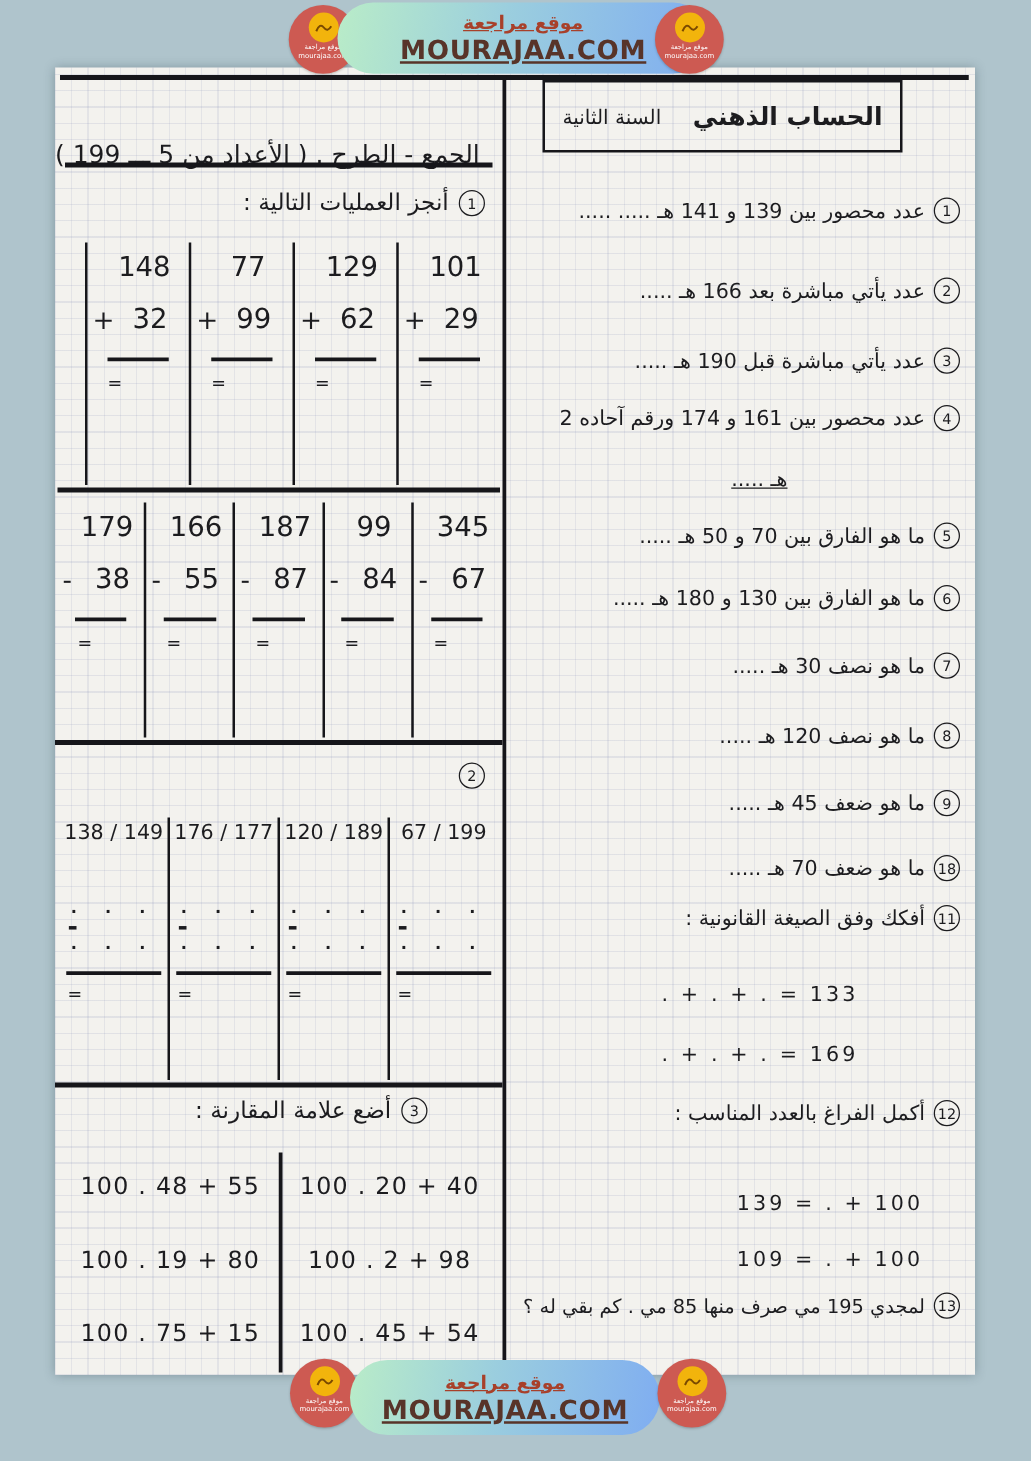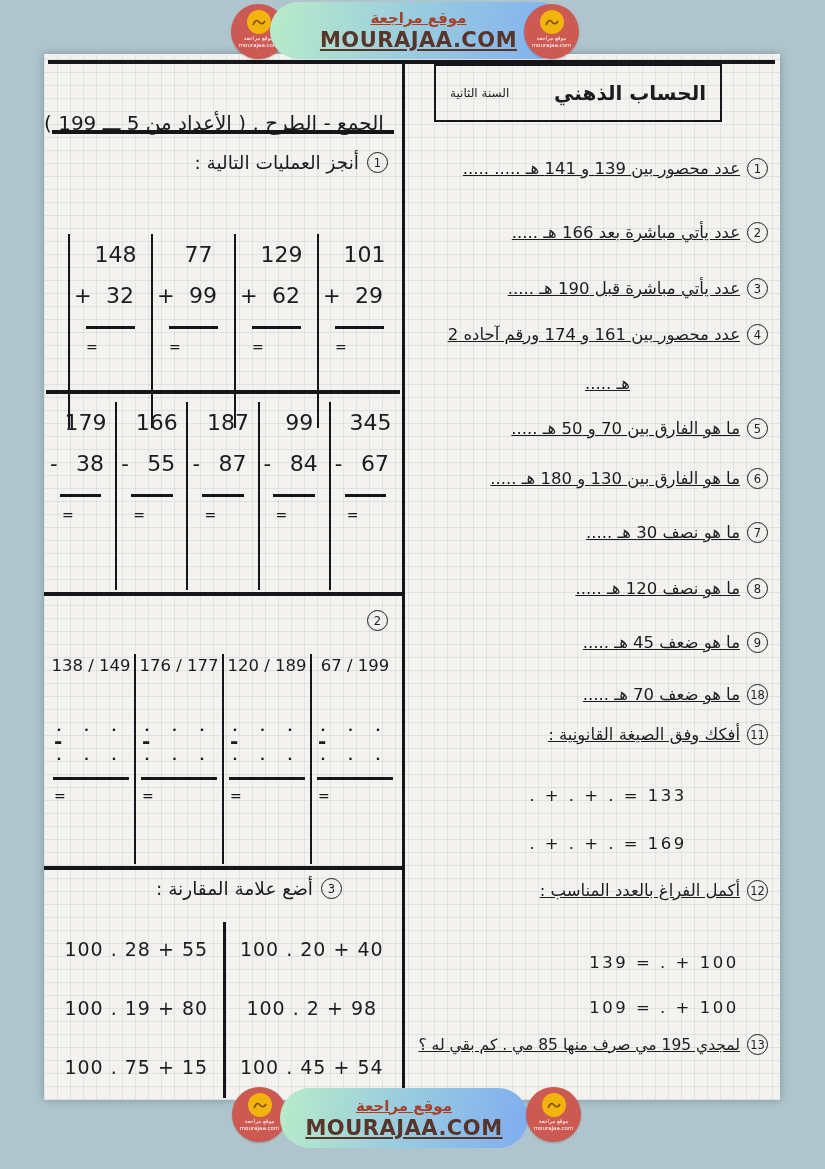--- a/index.html
+++ b/index.html
@@ -21,21 +21,21 @@
   .lc-title{position:absolute;top:16px;left:0;right:10px;text-align:left;font-size:20px;direction:rtl;white-space:nowrap;margin-top:41px;}
   .lc-underline{position:absolute;top:76px;left:8px;width:342px;height:3.5px;background:#16161a;}
   .sec-header{direction:rtl;display:flex;align-items:center;gap:8px;font-size:18.5px;white-space:nowrap;}
   .circ-num{flex:none;min-width:21px;height:21px;border:1.8px solid #1c1c1f;border-radius:50%;
     display:inline-flex;align-items:center;justify-content:center;font-size:11.5px;box-sizing:border-box;padding:0 2px;}
   #sec1-h{position:absolute;top:98px;right:14px;}
   #sec2-h{position:absolute;top:556px;right:14px;}
   #sec3-h{position:absolute;top:824px;right:60px;}
 
   .ops{position:absolute;display:flex;direction:ltr;}
-  #add-ops{top:140px;left:24px;width:332px;height:194px;margin-top:40px;}
+  #add-ops{top:140px;left:24px;width:332px;height:194px;}
   #sub-ops{top:348px;left:2px;width:354px;height:188px;}
   .op-cell{flex:1;border-left:2.5px solid #16161a;padding-top:8px;box-sizing:border-box;}
   #sub-ops .op-cell:first-child{border-left:none;}
   .op-top{text-align:center;font-size:22px;padding-left:10px;}
   .op-row{display:flex;align-items:center;margin-top:16px;}
   .op-sign{font-size:21px;margin-left:4px;width:15px;flex:none;}
   .op-bottom{flex:1;text-align:center;font-size:22px;}
   .op-line{height:3px;background:#16161a;width:60%;margin:18px auto 0;}
   .op-eq{font-size:14px;margin:10px 0 0 16px;}
 
@@ -56,24 +56,24 @@
   .compare{position:absolute;top:868px;left:6px;width:348px;height:176px;display:flex;direction:ltr;}
   .cmp-col{flex:1;display:flex;flex-direction:column;justify-content:space-between;padding:16px 4px 20px;box-sizing:border-box;}
   .cmp-col + .cmp-col{border-left:3px solid #16161a;}
   .cmp-row{direction:ltr;text-align:center;font-size:19px;letter-spacing:1px;white-space:nowrap;}
 
   
   .col-right{position:absolute;left:362px;top:0;width:374px;height:1046px;direction:rtl;}
   .title-box{position:absolute;top:10px;right:58px;width:288px;height:58px;border:2.5px solid #16161a;
     display:flex;align-items:center;justify-content:space-between;padding:0 14px;box-sizing:border-box;direction:rtl;}
   .tb-main{font-size:20px;font-weight:bold;white-space:nowrap;}
-  .tb-sub{font-size:12px;white-space:nowrap;}
+  .tb-sub{font-size:16px;white-space:nowrap;}
   .q-item{position:absolute;right:12px;display:flex;align-items:center;gap:7px;font-size:16.5px;white-space:nowrap;direction:rtl;}
   .q-item.small{font-size:15.5px;}
-  .q-text{letter-spacing:.2px;text-decoration:underline;}
+  .q-text{letter-spacing:.2px;}
   .q-line2{position:absolute;right:150px;font-size:16.5px;direction:rtl;text-decoration:underline;}
   .eq{position:absolute;direction:ltr;font-size:16.5px;letter-spacing:2.5px;text-align:center;}
   .eq-center{left:70px;right:40px;}
   .eq-right{left:150px;right:8px;}
 
   
   .banner{position:absolute;left:0;width:100%;height:64px;}
   .banner.top{top:0;}
   .banner.bottom{top:1086px;}
   .pill{position:absolute;border-radius:32px;
@@ -237,21 +237,21 @@
           </div>
         </div>
       <div class="hline" id="hl3"></div>
 
       <div class="sec-header" id="sec3-h">
         <span class="circ-num">3</span>
         <span>أضع علامة المقارنة :</span>
       </div>
       <div class="compare" id="compare-area">
           <div class="cmp-col">
-            <div class="cmp-row">100 . 28 + 55</div>
+            <div class="cmp-row">100 . 48 + 55</div>
             <div class="cmp-row">100 . 19 + 80</div>
             <div class="cmp-row">100 . 75 + 15</div>
           </div>
           <div class="cmp-col">
             <div class="cmp-row">100 . 20 + 40</div>
             <div class="cmp-row">100 . 2 + 98</div>
             <div class="cmp-row">100 . 45 + 54</div>
           </div>
         </div>
     </div>

